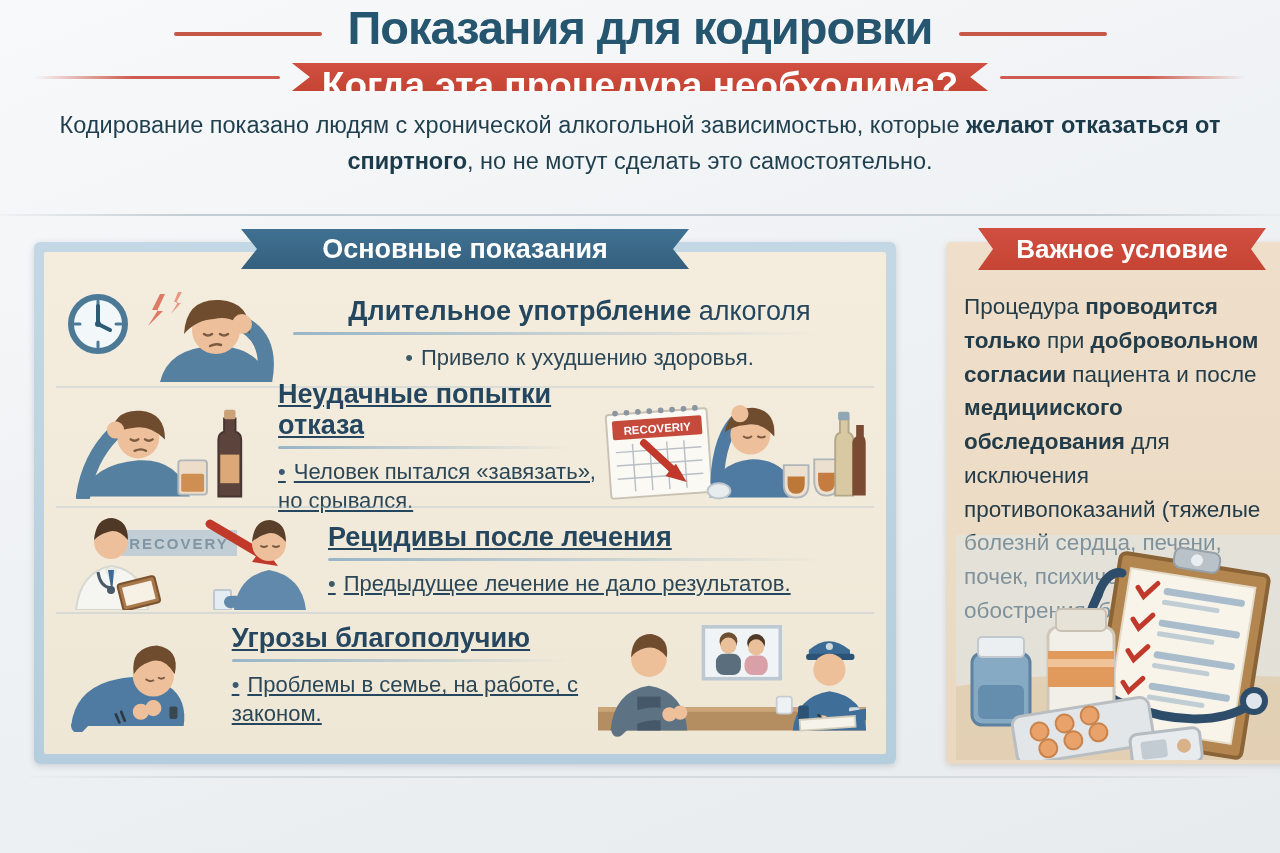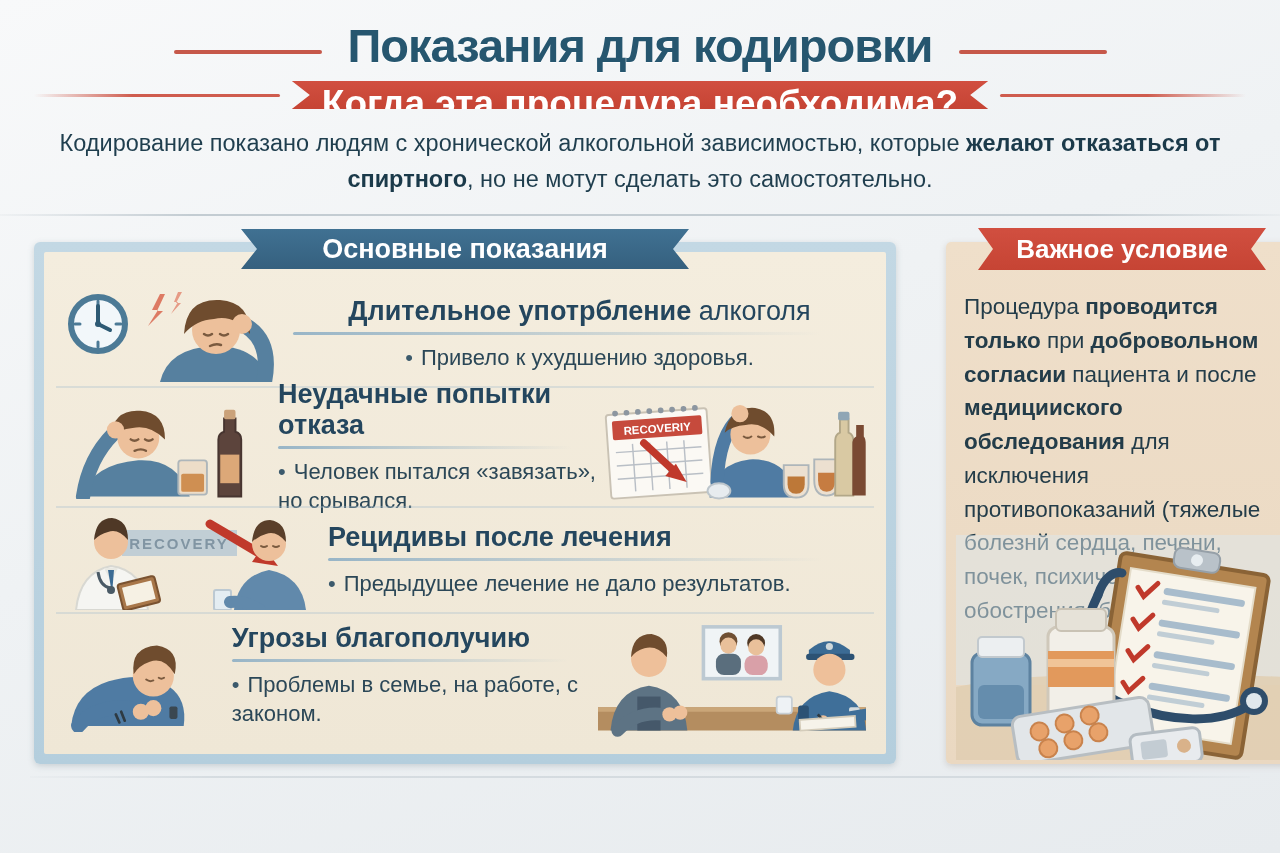--- a/index.html
+++ b/index.html
@@ -3,21 +3,21 @@
 <meta charset="utf-8">
 <style>
   html,body{margin:0;padding:0;}
   body{
     width:1280px;height:853px;position:relative;overflow:hidden;
     background:linear-gradient(160deg,#f8f9fa 0%,#eff2f4 45%,#e7ebee 100%);
     font-family:"Liberation Sans","DejaVu Sans",sans-serif;
     color:#24465e;
   }
   
-  .title-row{display:flex;align-items:center;justify-content:center;gap:26px;padding-top:18px;}
+  .title-row{display:flex;align-items:center;justify-content:center;gap:26px;}
   .title-dash{width:148px;height:4px;border-radius:2px;background:#c6584a;margin-top:12px;}
   .page-title{
     font-size:47px;font-weight:700;color:#26566f;letter-spacing:-1px;
     text-shadow:0 1px 0 rgba(255,255,255,.7);white-space:nowrap;
   }
   .ribbon-row{display:flex;align-items:center;justify-content:center;gap:12px;margin-top:8px;}
   .ribbon-line{width:246px;height:3px;border-radius:2px;
     background:linear-gradient(90deg,rgba(207,92,78,0),#cf5c4e 40%,#cf5c4e);}
   .ribbon-line.right{background:linear-gradient(90deg,#cf5c4e,#cf5c4e 60%,rgba(207,92,78,0));}
   .ribbon{
@@ -50,21 +50,21 @@
     background:linear-gradient(180deg,#f4edde,#efe7d6);
     display:flex;flex-direction:column;padding:30px 12px 10px;
   }
   .ribbon-blue{
     position:absolute;top:-13px;left:50%;transform:translateX(-50%);
     background:linear-gradient(180deg,#407192,#35607e);
     font-size:27px;line-height:40px;height:40px;width:448px;
     clip-path:polygon(0 0,100% 0,calc(100% - 16px) 50%,100% 100%,0 100%,16px 50%);
   }
   .row{display:flex;align-items:center;box-sizing:border-box;padding:2px 8px;position:relative;}
-  .row + .row{border-top:2px solid rgba(168,192,206,.35);}
+  .row + .row{border-top:2px solid rgba(168,192,206,.35);text-decoration:underline;}
   .row-text{padding-left:14px;}
   .row-heading{font-size:27px;color:#24465e;line-height:1.15;}
   .hb{font-weight:700;}
   .heading-rule{height:3px;border-radius:2px;margin:5px 0 9px;
     background:linear-gradient(90deg,#98b5c7,rgba(152,181,199,0) 92%);}
   .row-bullet{font-size:22px;color:#2b4757;line-height:1.3;}
   .dot{color:#3c5a6c;margin-right:8px;}
   .flex1{flex:1;}
   .ml-auto{margin-left:auto;}
   svg{display:block;}

